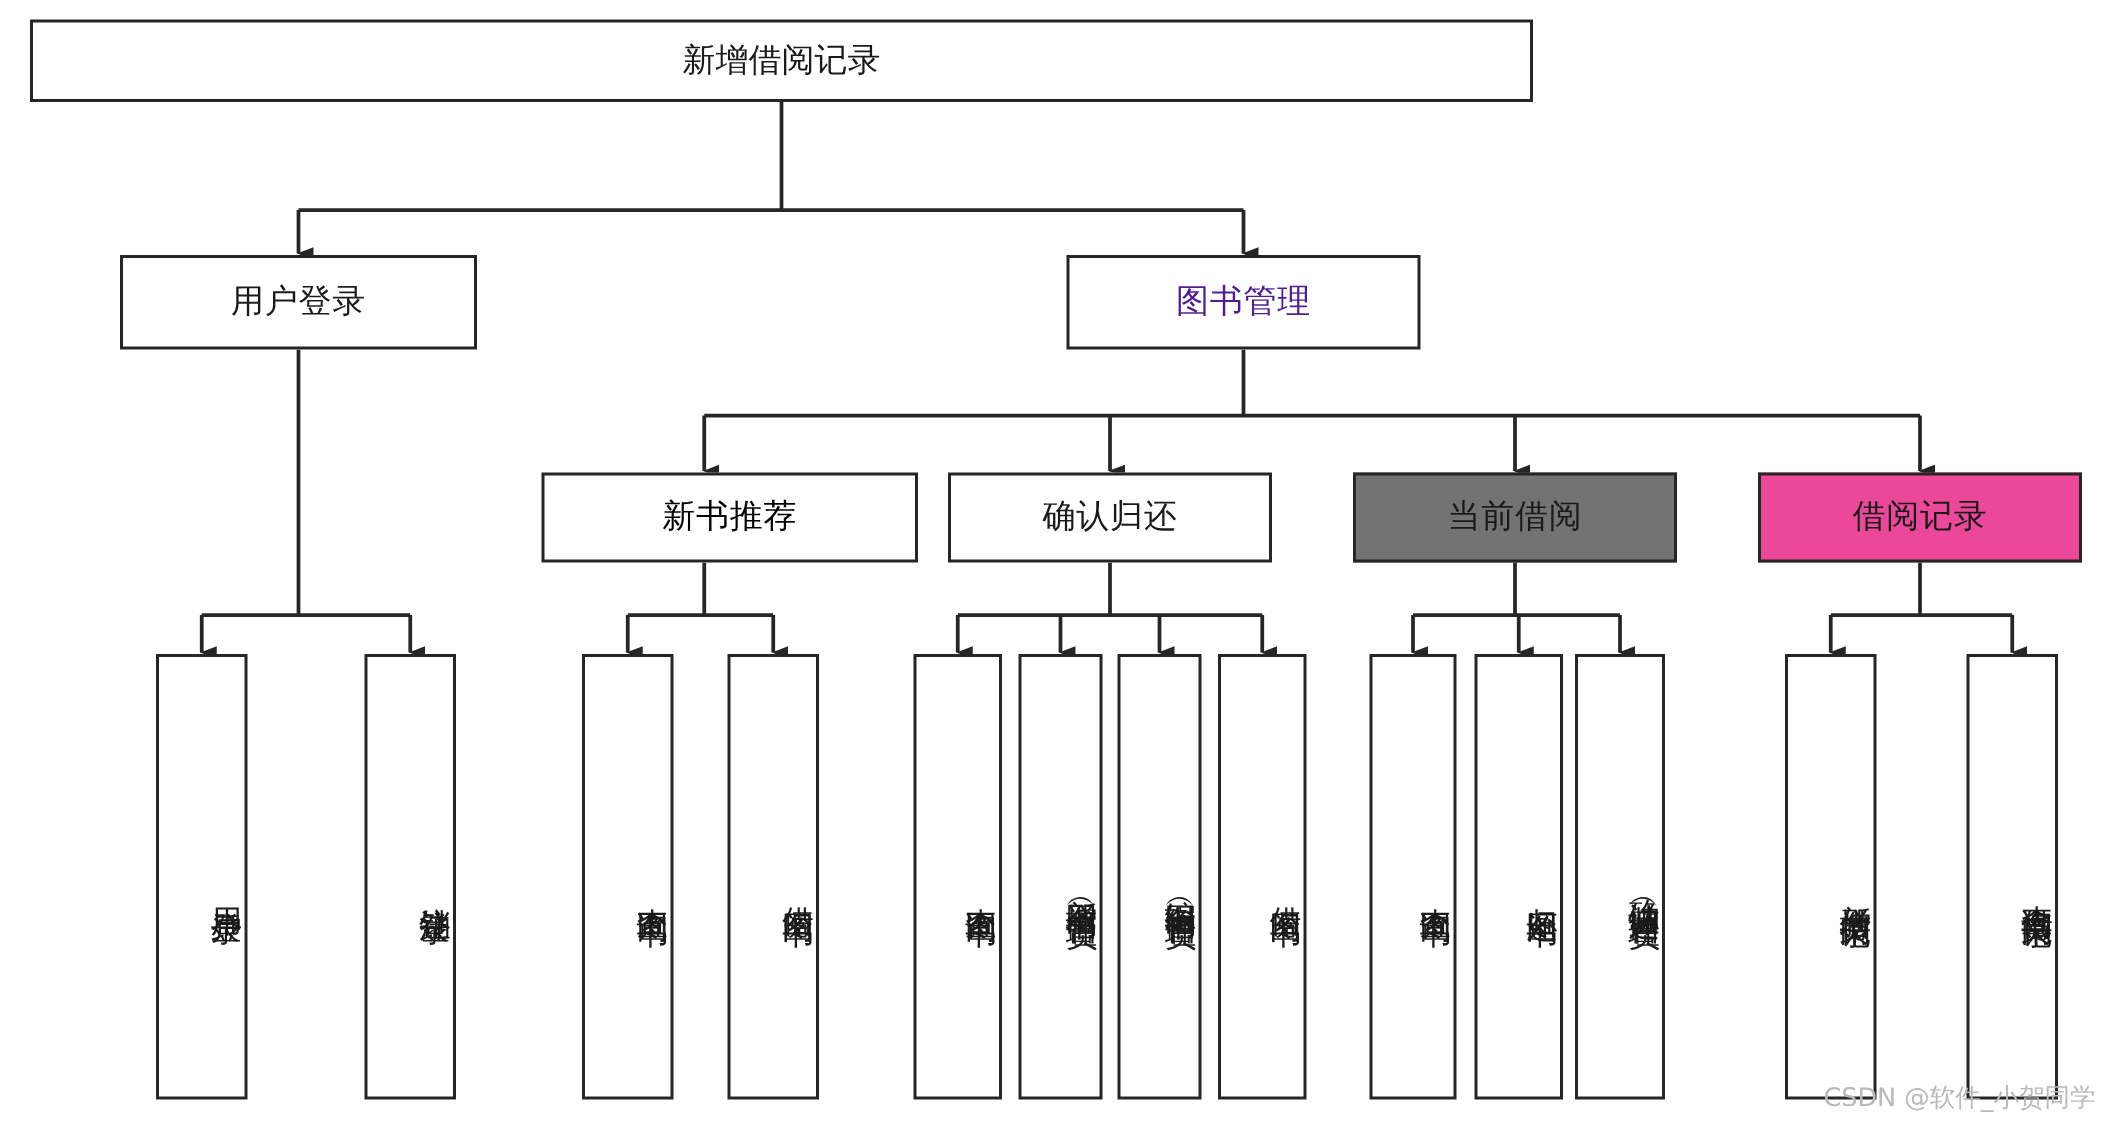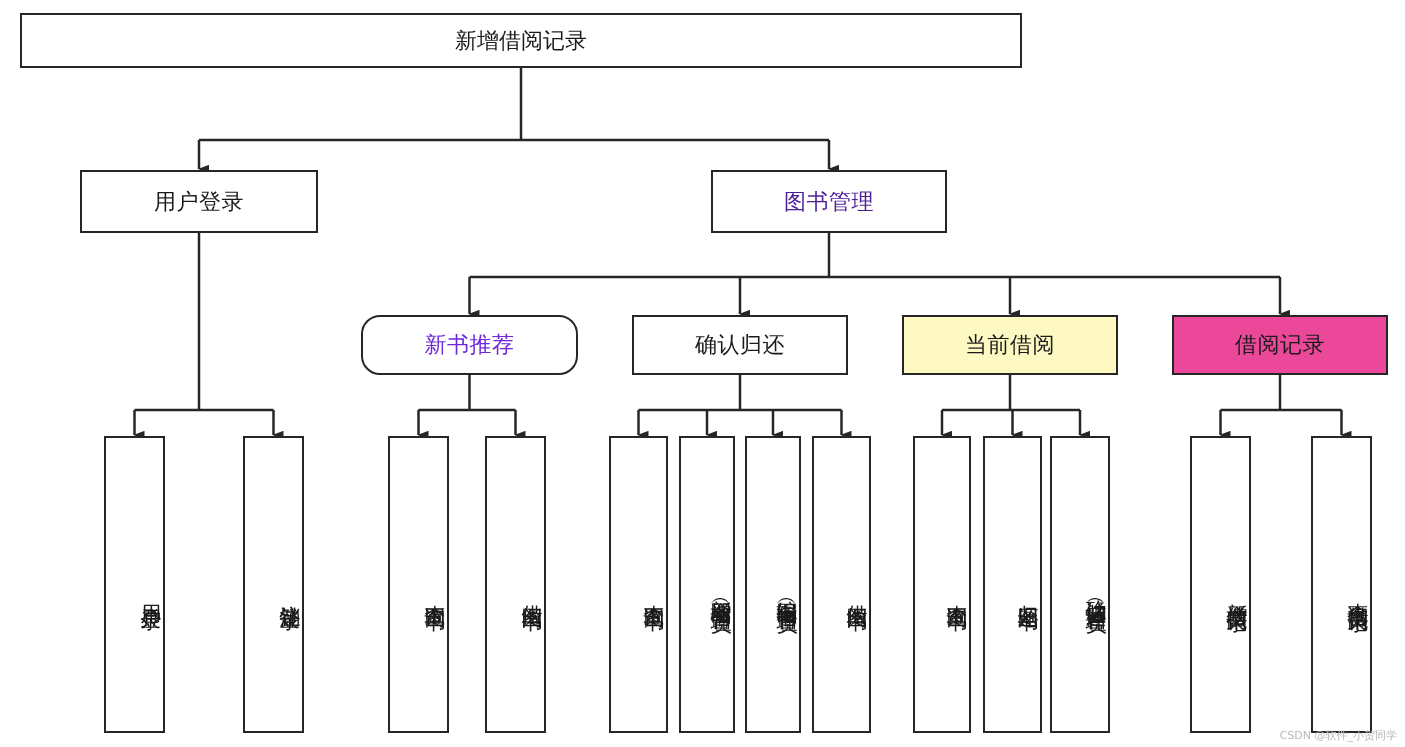--- a/index.html
+++ b/index.html
@@ -57,21 +57,21 @@
   }
   .node-v .vlabel {
     writing-mode: vertical-rl;
     text-orientation: upright;
     white-space: nowrap;
   }
   #watermark {
     position: absolute;
     right: 8px;
     bottom: 4px;
-    font-size: 11px;
+    font-size: 17px;
     color: #b9b9b9;
     white-space: nowrap;
     z-index: 5;
     font-family: "DejaVu Sans", "Liberation Sans", sans-serif;
   }
 </style>
 </head>
 <body>
 
 <div id="diagram-canvas">
@@ -122,27 +122,27 @@
   <div id="nodes-layer">
       <div class="node node-root" style="left: 20px; top: 13px; width: 1002px; height: 55px; border-color: rgb(38, 38, 38); background: rgb(255, 255, 255); color: rgb(26, 26, 26);">
         <span class="hlabel">新增借阅记录</span>
       </div>
       <div class="node node-h" style="left: 80px; top: 170px; width: 238px; height: 63px; border-color: rgb(38, 38, 38); background: rgb(255, 255, 255); color: rgb(26, 26, 26);">
         <span class="hlabel">用户登录</span>
       </div>
       <div class="node node-h" style="left: 711px; top: 170px; width: 236px; height: 63px; border-color: rgb(38, 38, 38); background: rgb(255, 255, 255); color: #4c1d95;">
         <span class="hlabel">图书管理</span>
       </div>
-      <div class="node node-h" style="left: 361px; top: 315px; width: 217px; height: 60px; border-color: rgb(38, 38, 38); background: rgb(255, 255, 255); color: #6d28d9; border-radius: 19px;">
+      <div class="node node-h" style="left: 361px; top: 315px; width: 251px; height: 60px; border-color: rgb(38, 38, 38); background: rgb(255, 255, 255); color: #000000;">
         <span class="hlabel">新书推荐</span>
       </div>
       <div class="node node-h" style="left: 632px; top: 315px; width: 216px; height: 60px; border-color: rgb(38, 38, 38); background: rgb(255, 255, 255); color: rgb(26, 26, 26);">
         <span class="hlabel">确认归还</span>
       </div>
-      <div class="node node-h" style="left: 902px; top: 315px; width: 216px; height: 60px; border-color: rgb(38, 38, 38); background: #fef9c3; color: rgb(26, 26, 26);">
+      <div class="node node-h" style="left: 902px; top: 315px; width: 216px; height: 60px; border-color: rgb(38, 38, 38); background: #737373; color: rgb(26, 26, 26);">
         <span class="hlabel">当前借阅</span>
       </div>
       <div class="node node-h" style="left: 1172px; top: 315px; width: 216px; height: 60px; border-color: rgb(38, 38, 38); background: #ec4899; color: rgb(26, 26, 26);">
         <span class="hlabel">借阅记录</span>
       </div>
       <div class="node node-v" style="left: 104px; top: 436px; width: 61px; height: 297px; border-color: rgb(38, 38, 38); background: rgb(255, 255, 255); color: rgb(26, 26, 26);">
         <span class="vlabel">用户登录</span>
       </div>
       <div class="node node-v" style="left: 243px; top: 436px; width: 61px; height: 297px; border-color: rgb(38, 38, 38); background: rgb(255, 255, 255); color: rgb(26, 26, 26);">
         <span class="vlabel">注销登录</span>

